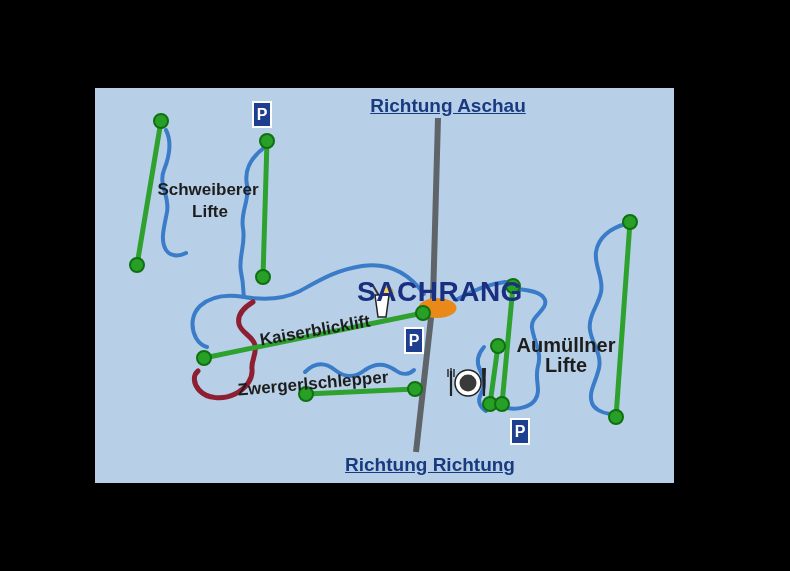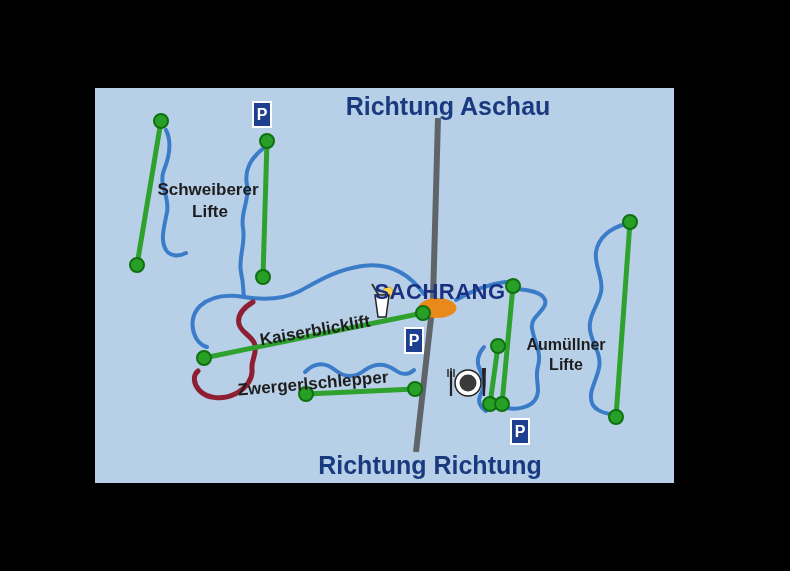--- a/index.html
+++ b/index.html
@@ -2,24 +2,24 @@
 <html style="--frame: #000000; --map-background: #b7d0e7; --direction-text: #1a3a80; --village-text: #1a2f80; --label-text: #1d1d1d; --lift-line: #2ea12e; --lift-station: #28a028; --slope-line: #3b7cc9; --difficult-slope-line: #8e1f33; --road: #5f6468; --village-marker: #e8891a; --parking-background: #1e3f8f; --parking-text: #ffffff;"><head>
 <meta charset="utf-8">
 <style>
   html,body{margin:0;padding:0;background:#000;}
   .stage{position:relative;width:790px;height:571px;background:var(--frame,#000);overflow:hidden;
          font-family:"Liberation Sans",sans-serif;}
   .map{position:absolute;left:95px;top:88px;width:579px;height:395px;
        background:var(--map-background,#b7d0e7);}
   .map svg{position:absolute;left:0;top:0;}
   .lbl{position:absolute;white-space:nowrap;transform:translate(-50%,-50%);font-weight:bold;}
-  .direction{font-size:25px;color:var(--direction-text,#1a3a80);}
-  .village-name{font-size:22px;letter-spacing:.5px;color:var(--village-text,#1a3080);}
+  .direction{font-size:19px;color:var(--direction-text,#1a3a80);text-decoration:underline;}
+  .village-name{font-size:28px;letter-spacing:.5px;color:var(--village-text,#1a3080);}
   .liftlbl{font-size:17px;color:var(--label-text,#1d1d1d);}
-  .liftlbl.small{font-size:16px;}
+  .liftlbl.small{font-size:20px;}
   .rot10{transform:translate(-50%,-50%) rotate(-10deg);}
   .rot5{transform:translate(-50%,-50%) rotate(-5deg);}
   .psign{position:absolute;width:20px;height:27px;box-sizing:border-box;
          background:var(--parking-background,#1e3f8f);border:2px solid #fff;
          color:var(--parking-text,#fff);font-weight:bold;font-size:16px;
          display:flex;align-items:center;justify-content:center;line-height:1;}
   .slope{fill:none;stroke:var(--slope-line,#3b7cc9);stroke-width:4;stroke-linecap:round;}
   .redslope{fill:none;stroke:var(--difficult-slope-line,#8e1f33);stroke-width:5;stroke-linecap:round;}
   .road{fill:none;stroke:var(--road,#5f6468);stroke-width:6;}
   .lift{stroke:var(--lift-line,#2ea12e);stroke-width:5;stroke-linecap:round;}

